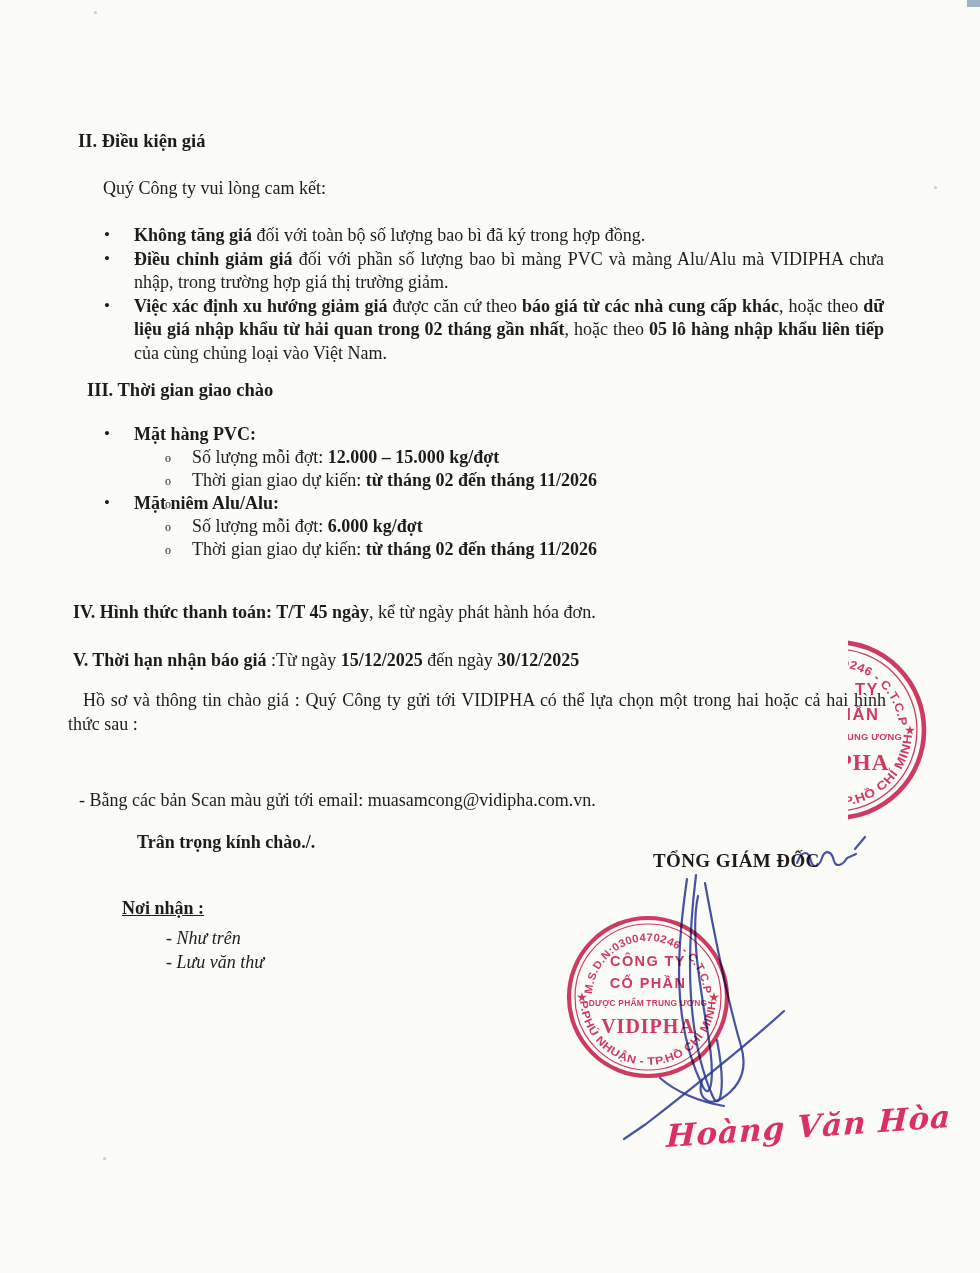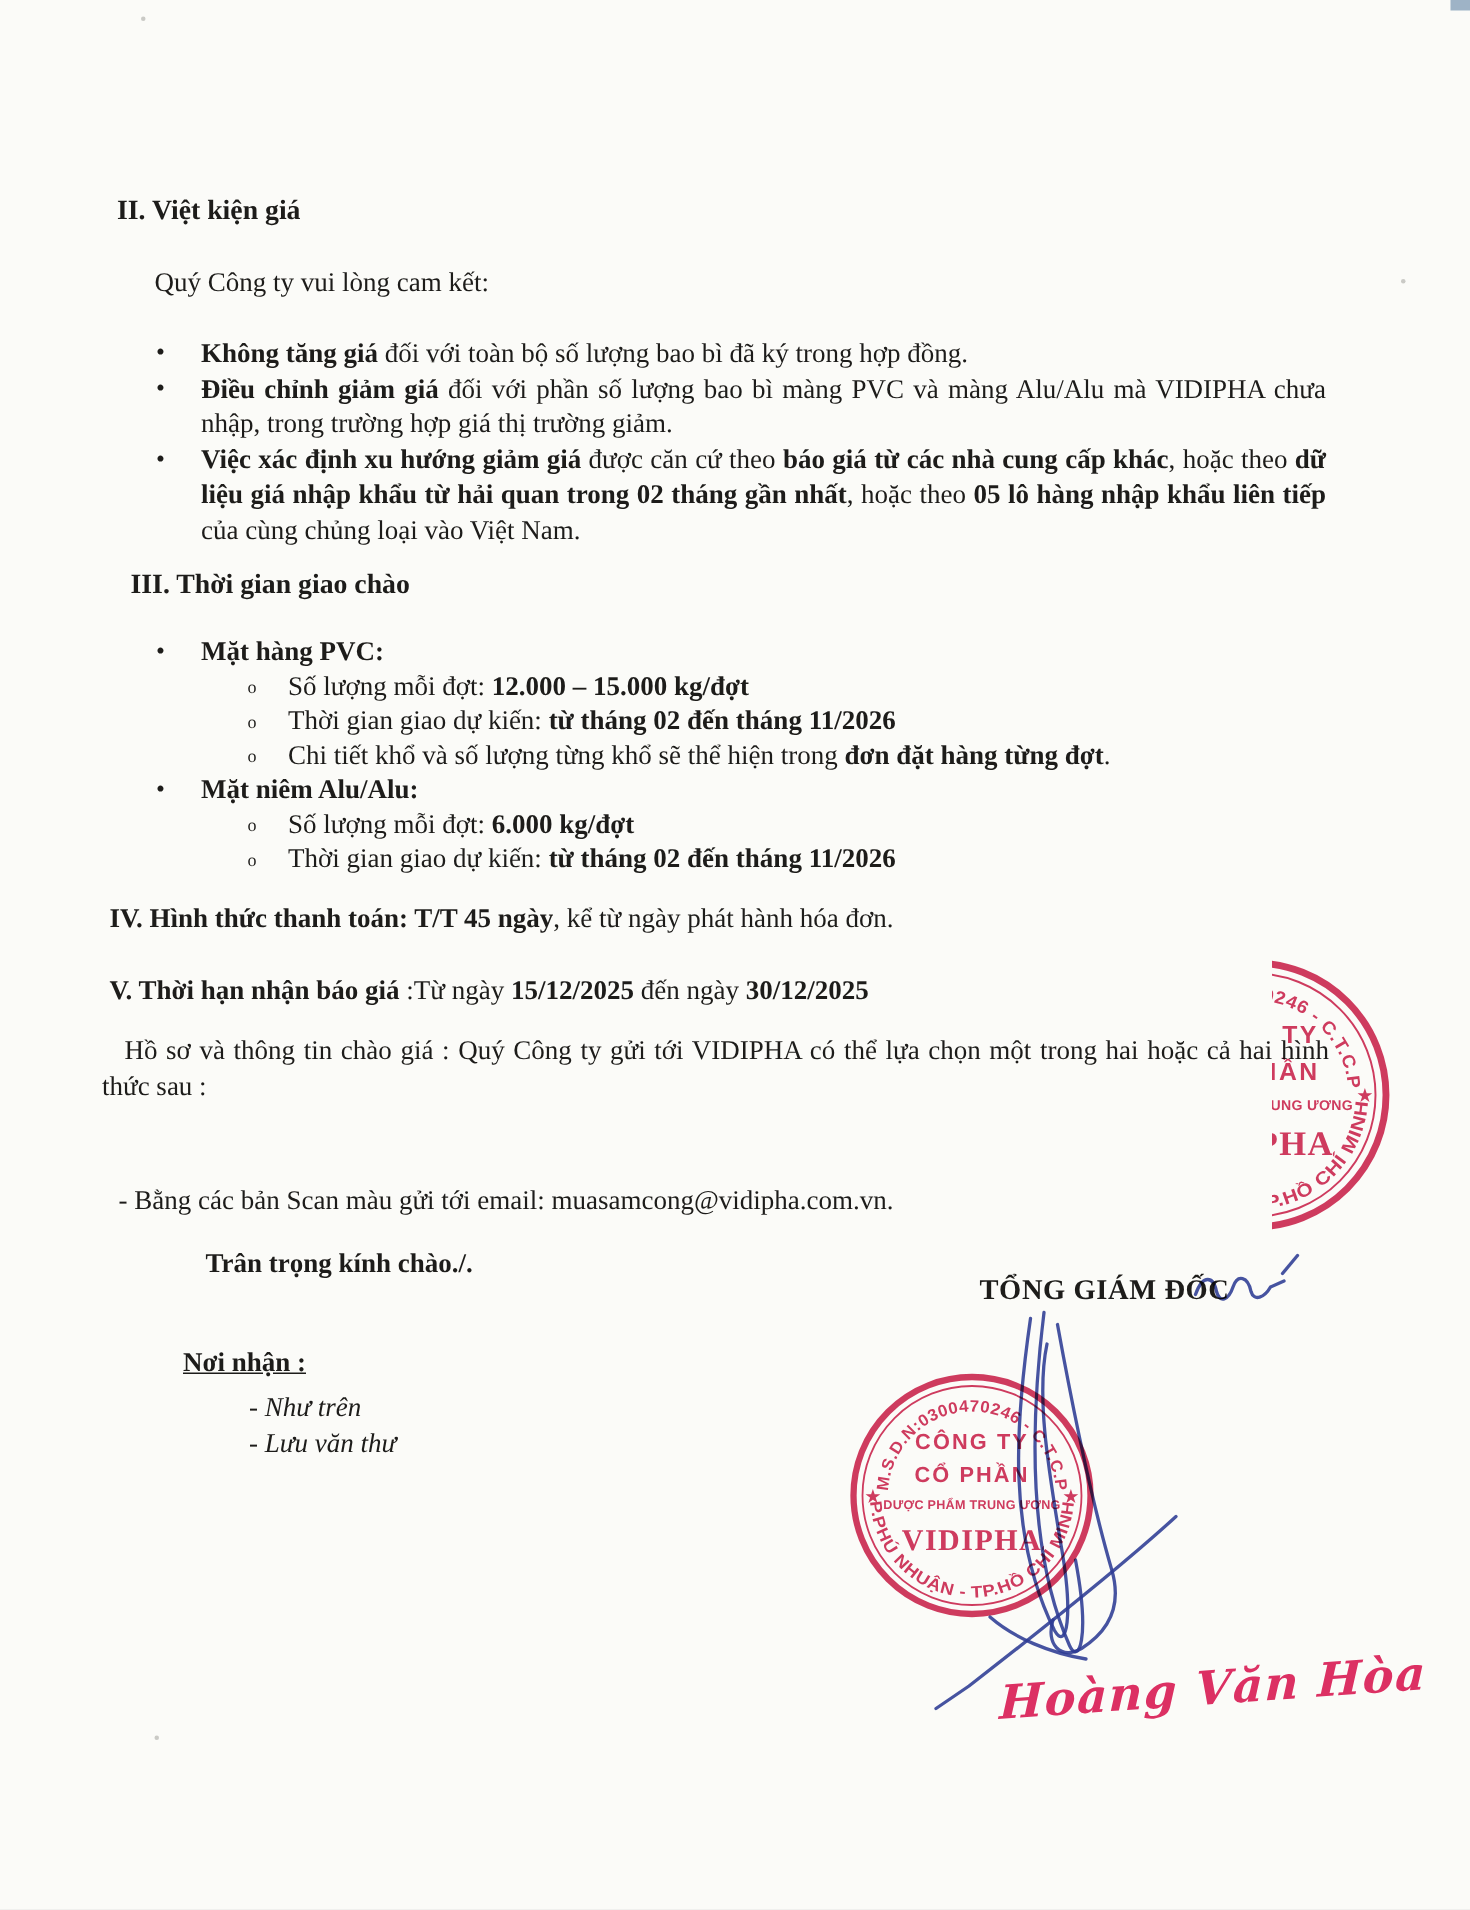--- a/index.html
+++ b/index.html
@@ -42,21 +42,21 @@
 <body>
 
 <div class="page">
 
   <div class="corner-mark"></div>
   <div class="speck" style="left:94px;top:11px"></div>
   <div class="speck" style="left:934px;top:186px"></div>
   <div class="speck" style="left:103px;top:1157px"></div>
   <div class="speck" style="left:287px;top:239px"></div>
 
-  <div class="blk h" style="left:78px;top:130px">II. Việt kiện giá</div>
+  <div class="blk h" style="left:78px;top:130px">II. Điều kiện giá</div>
   <div class="blk" style="left:103px;top:177px">Quý Công ty vui lòng cam kết:</div>
 
   <div class="blk" style="left:78px;top:224px;width:806px">
     <div class="bullet">
       <span class="bm">•</span>
       <div class="just"><span class="b">Không tăng giá</span><span> đối với toàn bộ số lượng bao bì đã ký trong hợp đồng.</span></div>
     </div>
     <div class="bullet">
       <span class="bm">•</span>
       <div class="just"><span class="b">Điều chỉnh giảm giá</span><span> đối với phần số lượng bao bì màng PVC và màng Alu/Alu mà VIDIPHA chưa nhập, trong trường hợp giá thị trường giảm.</span></div>
@@ -77,21 +77,20 @@
     <div class="sub">
       <span class="sm">o</span>
       <div><span>Số lượng mỗi đợt: </span><span class="b">12.000 – 15.000 kg/đợt</span></div>
     </div>
     <div class="sub">
       <span class="sm">o</span>
       <div><span>Thời gian giao dự kiến: </span><span class="b">từ tháng 02 đến tháng 11/2026</span></div>
     </div>
     <div class="sub">
       <span class="sm">o</span>
-      <div><span>Chi tiết khổ và số lượng từng khổ sẽ thể hiện trong </span><span class="b">đơn đặt hàng từng đợt</span><span>.</span></div>
     </div>
     <div class="bullet">
       <span class="bm">•</span>
       <div class="b">Mặt niêm Alu/Alu:</div>
     </div>
     <div class="sub">
       <span class="sm">o</span>
       <div><span>Số lượng mỗi đợt: </span><span class="b">6.000 kg/đợt</span></div>
     </div>
     <div class="sub">

